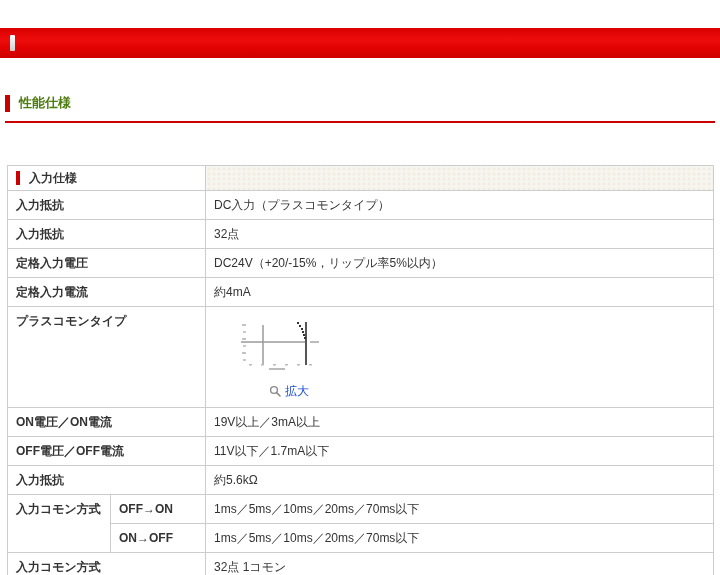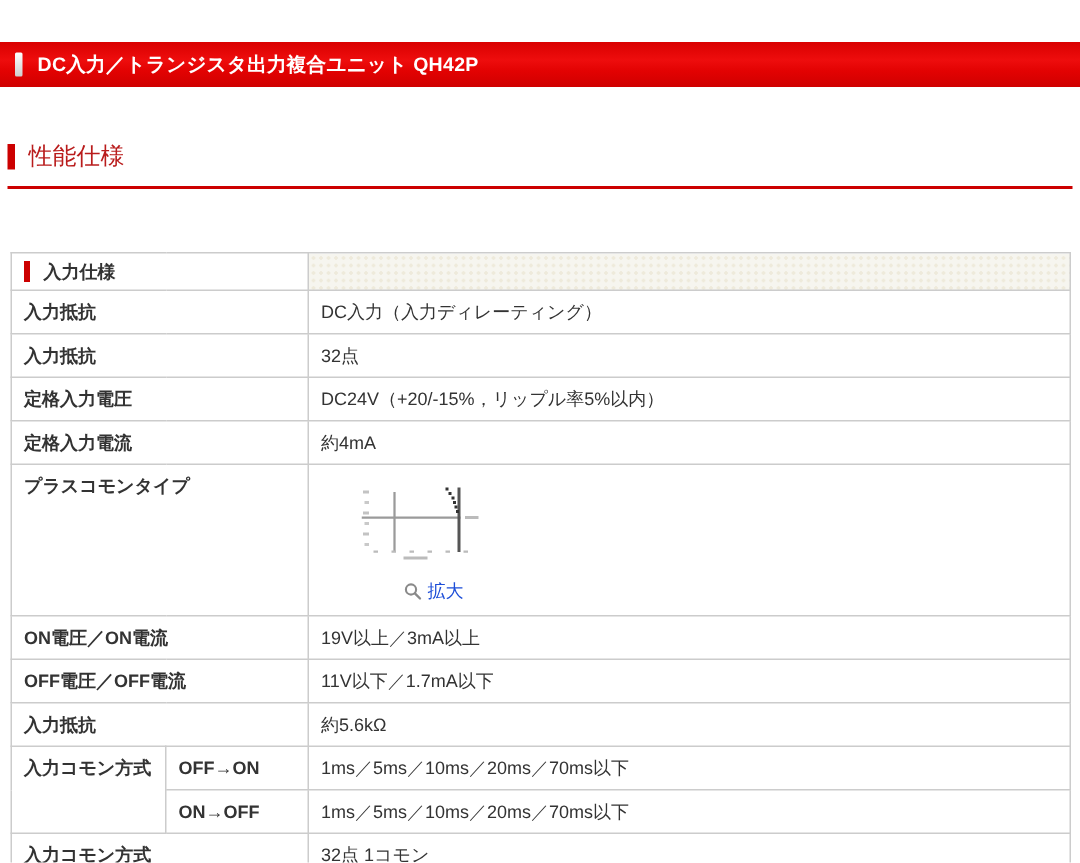--- a/index.html
+++ b/index.html
@@ -18,21 +18,21 @@
   }
   .title-text{ color:#ffffff; font-weight:bold; font-size:13px; margin-left:10px; letter-spacing:0.2px; }
 
   
   .section-heading{
     margin:36px 5px 0 5px; padding-bottom:9px;
     border-bottom:2px solid #cc0000;
     display:flex; align-items:center;
   }
   .section-accent{ width:5px; height:17px; background:#cc0000; }
-  .section-text{ font-weight:normal; font-size:16px; margin-left:9px; color:#b91c1c; }
+  .section-text{ font-weight:bold; font-size:13px; margin-left:9px; color:#4d7c0f; }
 
   
   table.spec{
     margin:42px 7px 0 7px; width:706px;
     border-collapse:collapse; table-layout:fixed;
     font-size:12px; line-height:14px; color:#333;
   }
   table.spec td{
     border:1px solid #cccccc; padding:7px 8px; vertical-align:top;
     background:#ffffff; overflow:hidden;
@@ -54,21 +54,20 @@
   .enlarge-link{
     display:inline-flex; align-items:center; gap:4px; margin-top:12px;
     color:#1d4ed8; text-decoration:none; font-size:12px; cursor:pointer;
   }
 </style>
 </head>
 <body>
 
 <div class="title-bar">
   <span class="title-accent"></span>
-  <span class="title-text">DC入力／トランジスタ出力複合ユニット QH42P</span>
 </div>
 
 <div class="section-heading">
   <span class="section-accent"></span>
   <span class="section-text">性能仕様</span>
 </div>
 
 <table class="spec">
   <colgroup>
       <col style="width:103px">
@@ -82,21 +81,21 @@
       <span class="hdr-flex">
         <span class="hdr-marker"></span>
         <span>入力仕様</span>
       </span>
     </td>
     <td class="pattern"></td>
   </tr>
 
   <tr>
     <td class="lbl" colspan="2">入力抵抗</td>
-    <td>DC入力（入力ディレーティング）</td>
+    <td>DC入力（プラスコモンタイプ）</td>
   </tr>
 
   <tr>
     <td class="lbl" colspan="2">入力抵抗</td>
     <td>32点</td>
   </tr>
 
   <tr>
     <td class="lbl" colspan="2">定格入力電圧</td>
     <td>DC24V（+20/-15%，リップル率5%以内）</td>

